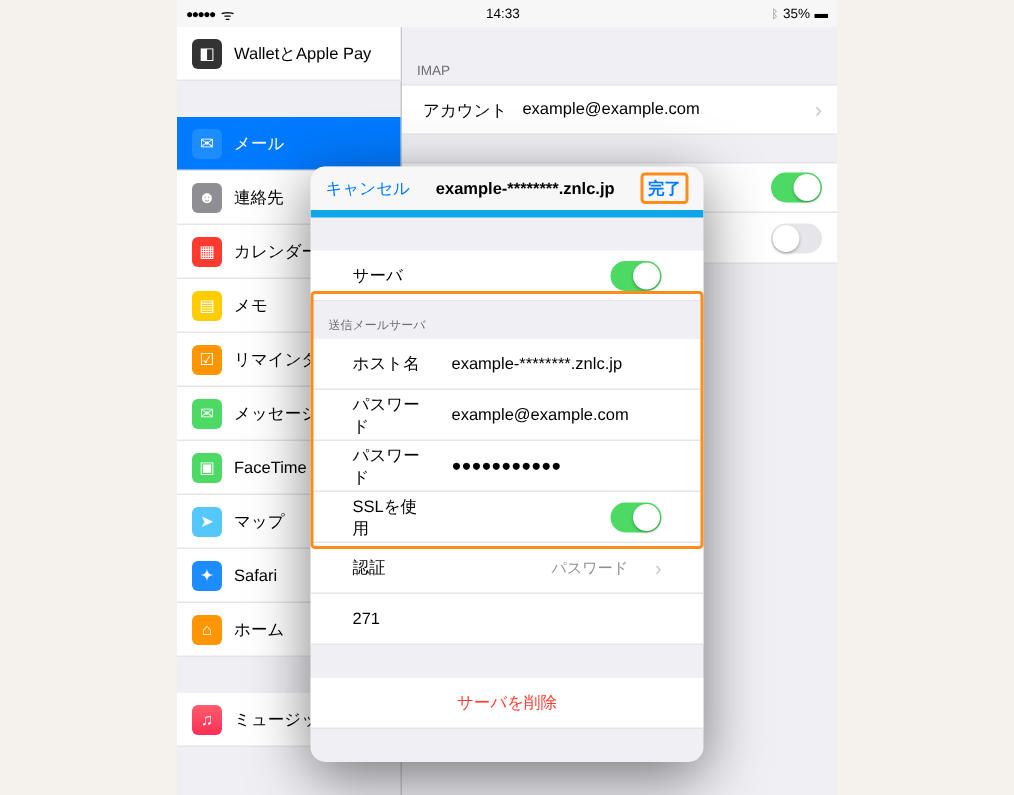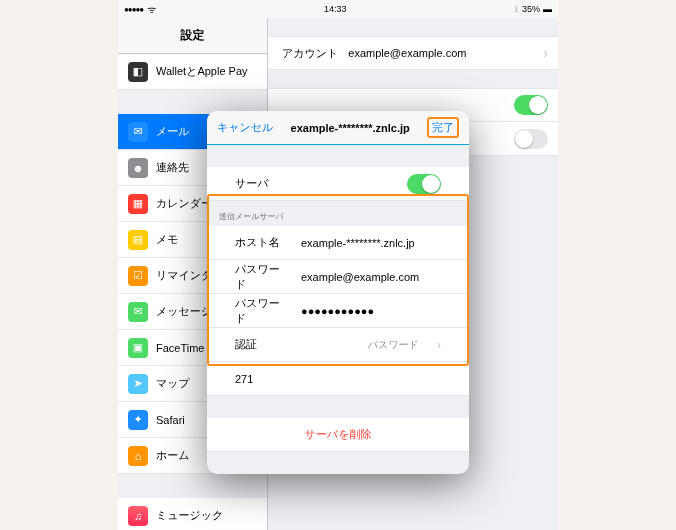--- a/index.html
+++ b/index.html
@@ -37,24 +37,24 @@
 .right-gap { height: 18px; }
 
 .toggle { width: 34px; height: 20px; border-radius: 10px; background: #4cd964; margin-left: auto; position: relative; }
 .toggle.off { background: #e5e5ea; }
 .toggle::after { content: ''; position: absolute; top: 1px; width: 18px; height: 18px; border-radius: 50%; background: #fff; box-shadow: 0 1px 2px rgba(0,0,0,.3); }
 .toggle::after { right: 1px; }
 .toggle.off::after { right: auto; left: 1px; }
 
 
 .modal { position: absolute; left: 207px; top: 111px; width: 262px; background: #efeff4; border-radius: 10px; box-shadow: 0 10px 40px rgba(0,0,0,.5); overflow: hidden; }
-.modal-header { height: 34px; background: #f7f7f7; border-bottom: 1px solid #0ea5e9; display: flex; align-items: center; justify-content: space-between; padding: 0 10px; font-size: 11px; }
+.modal-header { height: 34px; background: #f7f7f7; border-bottom: 5px solid #0ea5e9; display: flex; align-items: center; justify-content: space-between; padding: 0 10px; font-size: 11px; }
 .modal-header .cancel { color: #007aff; }
 .modal-header .title { font-weight: 600; color: #000; }
-.modal-header .done { color: #007aff; font-weight: 400; border: 2px solid #ff8c1a; border-radius: 3px; padding: 1px 3px; }
+.modal-header .done { color: #007aff; font-weight: 700; border: 2px solid #ff8c1a; border-radius: 3px; padding: 1px 3px; }
 
 .m-row { height: 34px; background: #fff; border-bottom: 1px solid #e5e5e8; display: flex; align-items: center; padding: 0 28px; font-size: 11px; gap: 14px; }
 .m-row .k { width: 52px; color: #000; flex-shrink: 0; }
 .m-row .v { color: #000; }
 .m-row .detail { margin-left: auto; color: #8e8e93; font-size: 10px; }
 .m-row .chevr { color: #c7c7cc; font-size: 13px; margin-left: 4px; }
 .m-section-h { padding: 10px 12px 4px; font-size: 8px; color: #6d6d72; }
 .m-gap { height: 22px; }
 .m-delete { text-align: right; color: #ff3b30; font-size: 11px; }
 
@@ -88,21 +88,20 @@
     <span>14:33</span>
     <div class="status-right">
       <span class="bt">ᛒ</span>
       <span>35%</span>
       <span>▬</span>
     </div>
   </div>
 
   <div class="split">
     <div class="left-pane">
-      <div class="pane-header">設定</div>
       <div class="cell">
         <div class="icon ico-wallet">◧</div>
         <span class="label">WalletとApple Pay</span>
       </div>
       <div class="gap-cell"></div>
       <div class="cell selected">
           <div class="icon ico-mail">✉</div>
           <span class="label">メール</span>
         </div>
       <div class="cell">
@@ -144,20 +143,21 @@
       <div class="gap-cell"></div>
       <div class="cell">
           <div class="icon ico-music">♫</div>
           <span class="label">ミュージック</span>
         </div>
 
     </div>
 
     <div class="right-pane">
       <div class="right-gap"></div>
+      <div class="right-section-h">IMAP</div>
       <div class="right-cell">
         <span class="k">アカウント</span>
         <span class="v">example@example.com</span>
         <span class="chevr">›</span>
       </div>
       <div class="right-gap"></div>
       <div class="right-cell">
         <span style="flex:1"></span>
         <div class="toggle"></div>
       </div>
@@ -187,20 +187,24 @@
     </div>
   <div class="m-row">
       <span class="k">パスワード</span>
       <span class="v">example@example.com</span>
     </div>
   <div class="m-row">
       <span class="k">パスワード</span>
       <span class="v">●●●●●●●●●●●</span>
     </div>
   <div class="m-row">
+      <span class="k">SSLを使用</span>
+      <div class="toggle" style="margin-left:auto"></div>
+    </div>
+  <div class="m-row">
       <span class="k">認証</span>
       <span class="detail">パスワード</span>
       <span class="chevr">›</span>
     </div>
   <div class="m-row">
       <span class="v">271</span>
     </div>
   <div class="m-gap"></div>
   <div class="m-row m-delete">
       <span style="margin:0 auto">サーバを削除</span>

